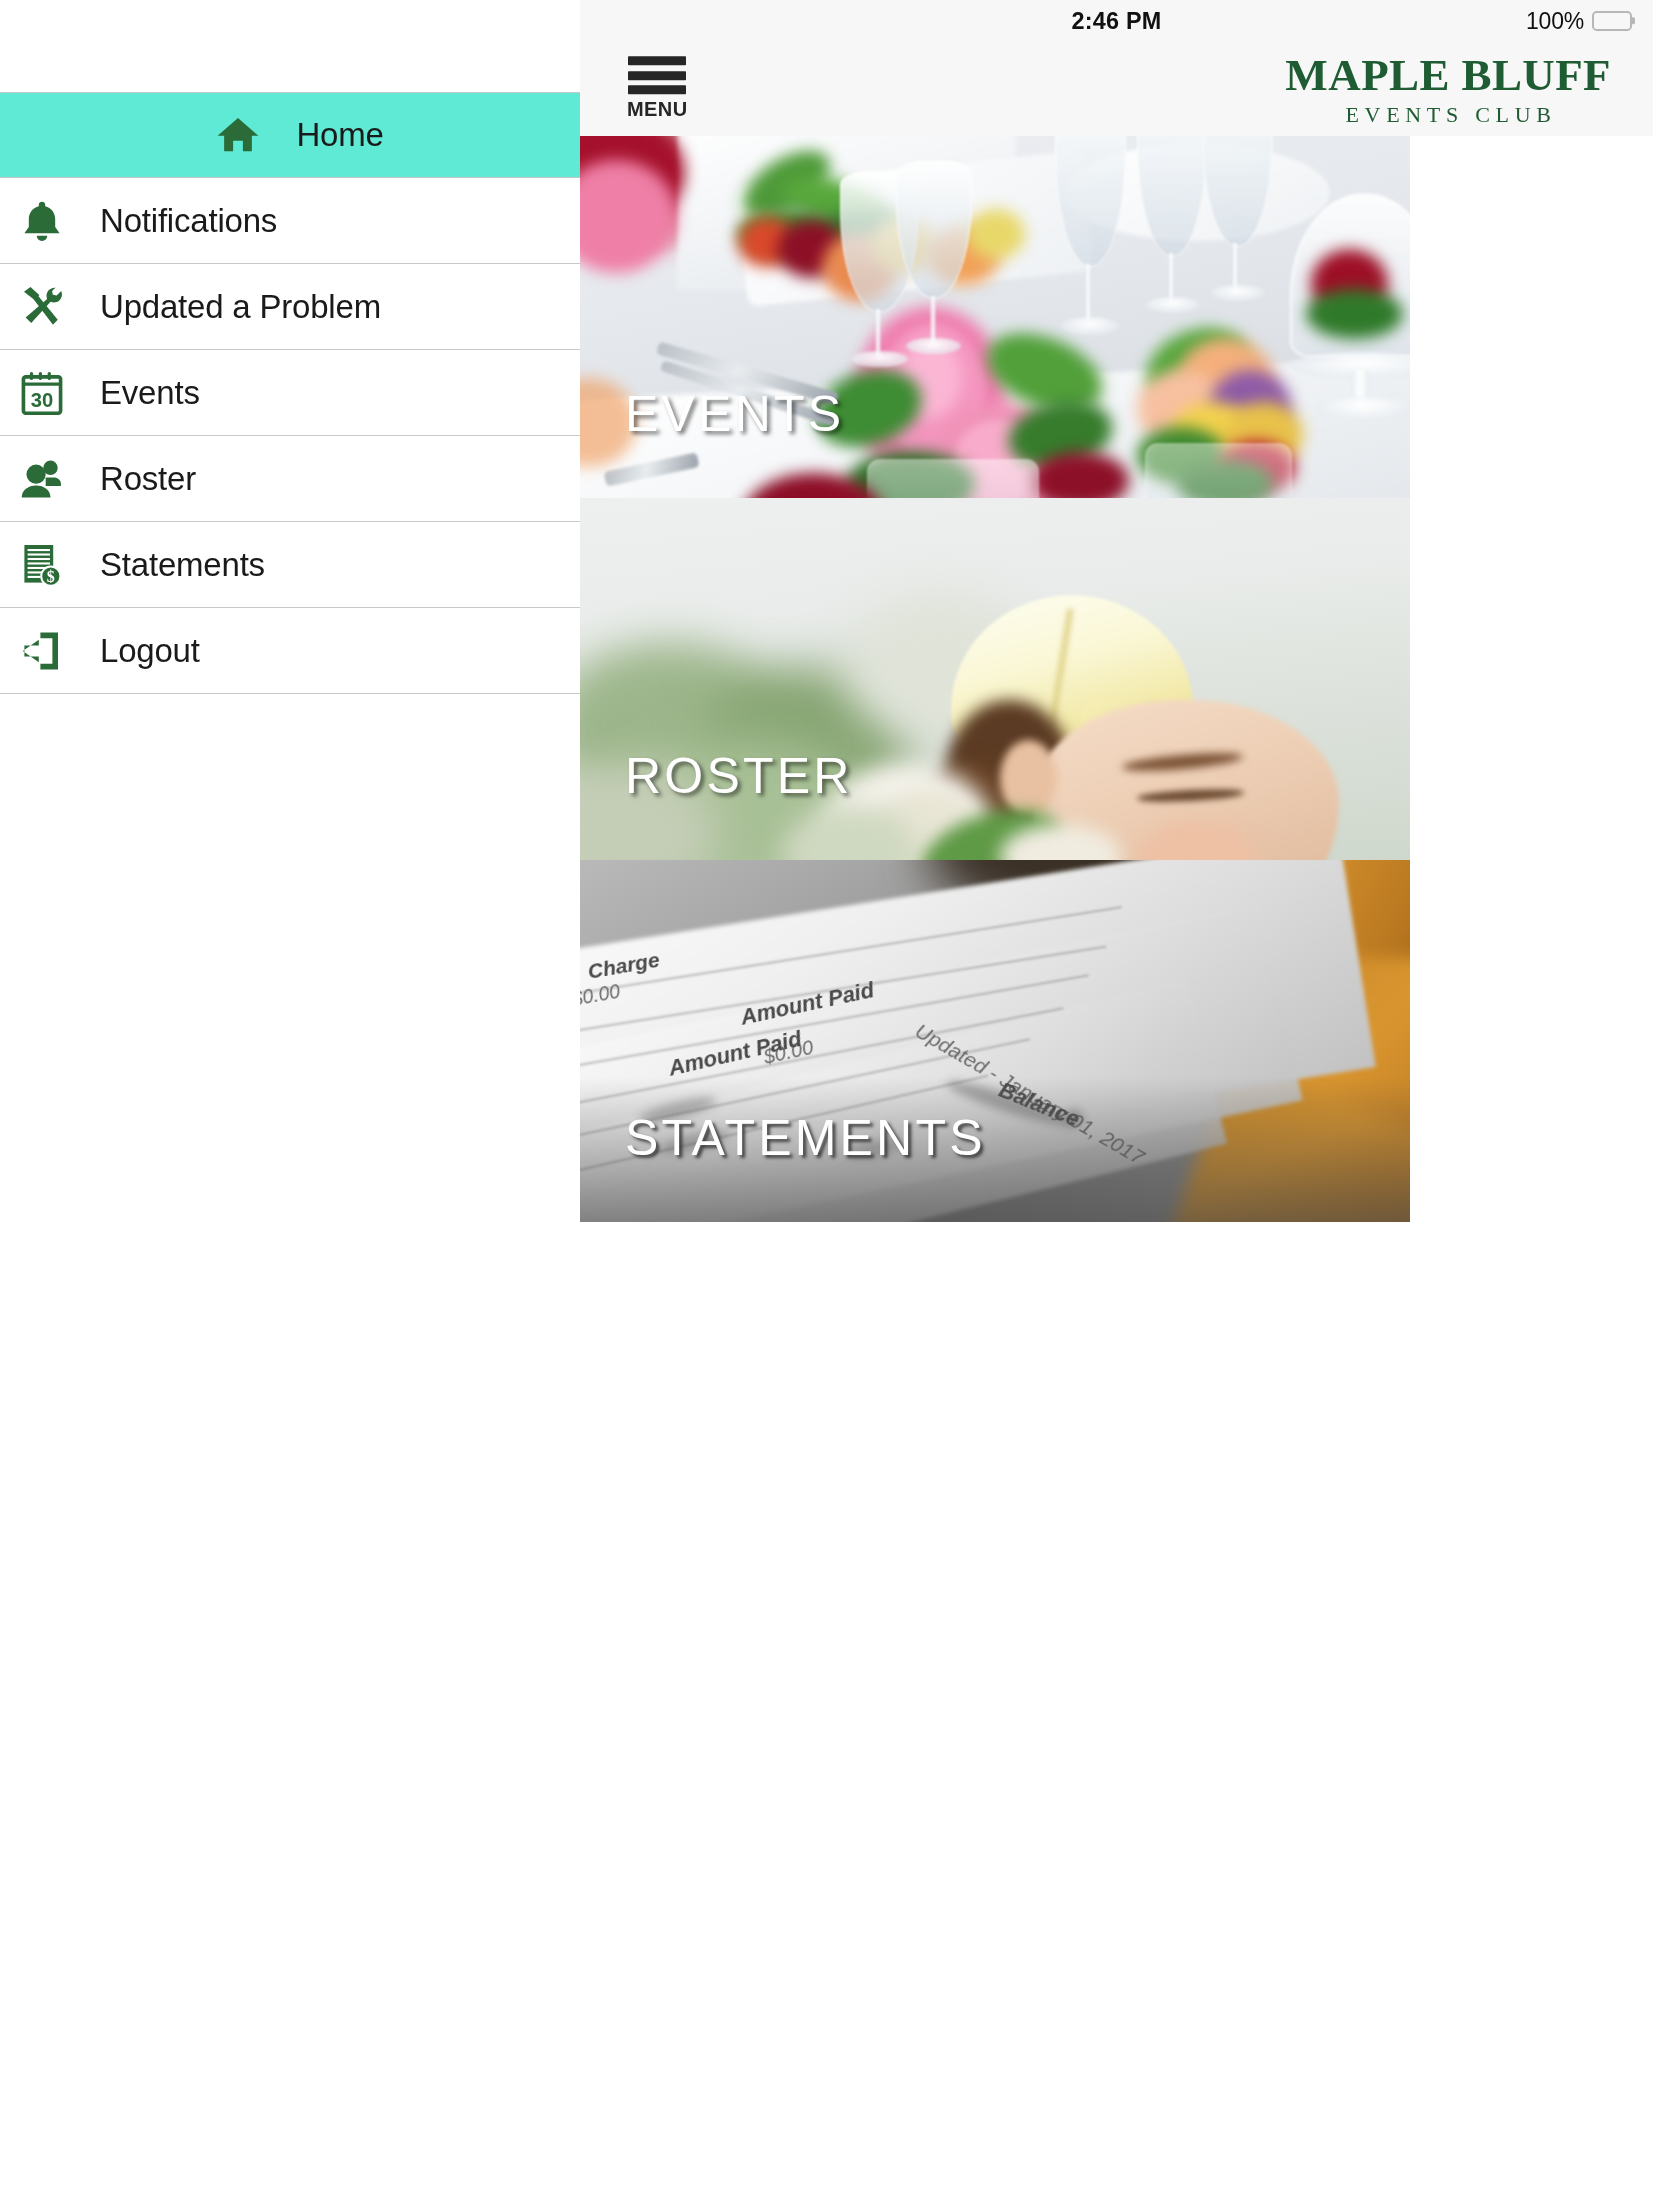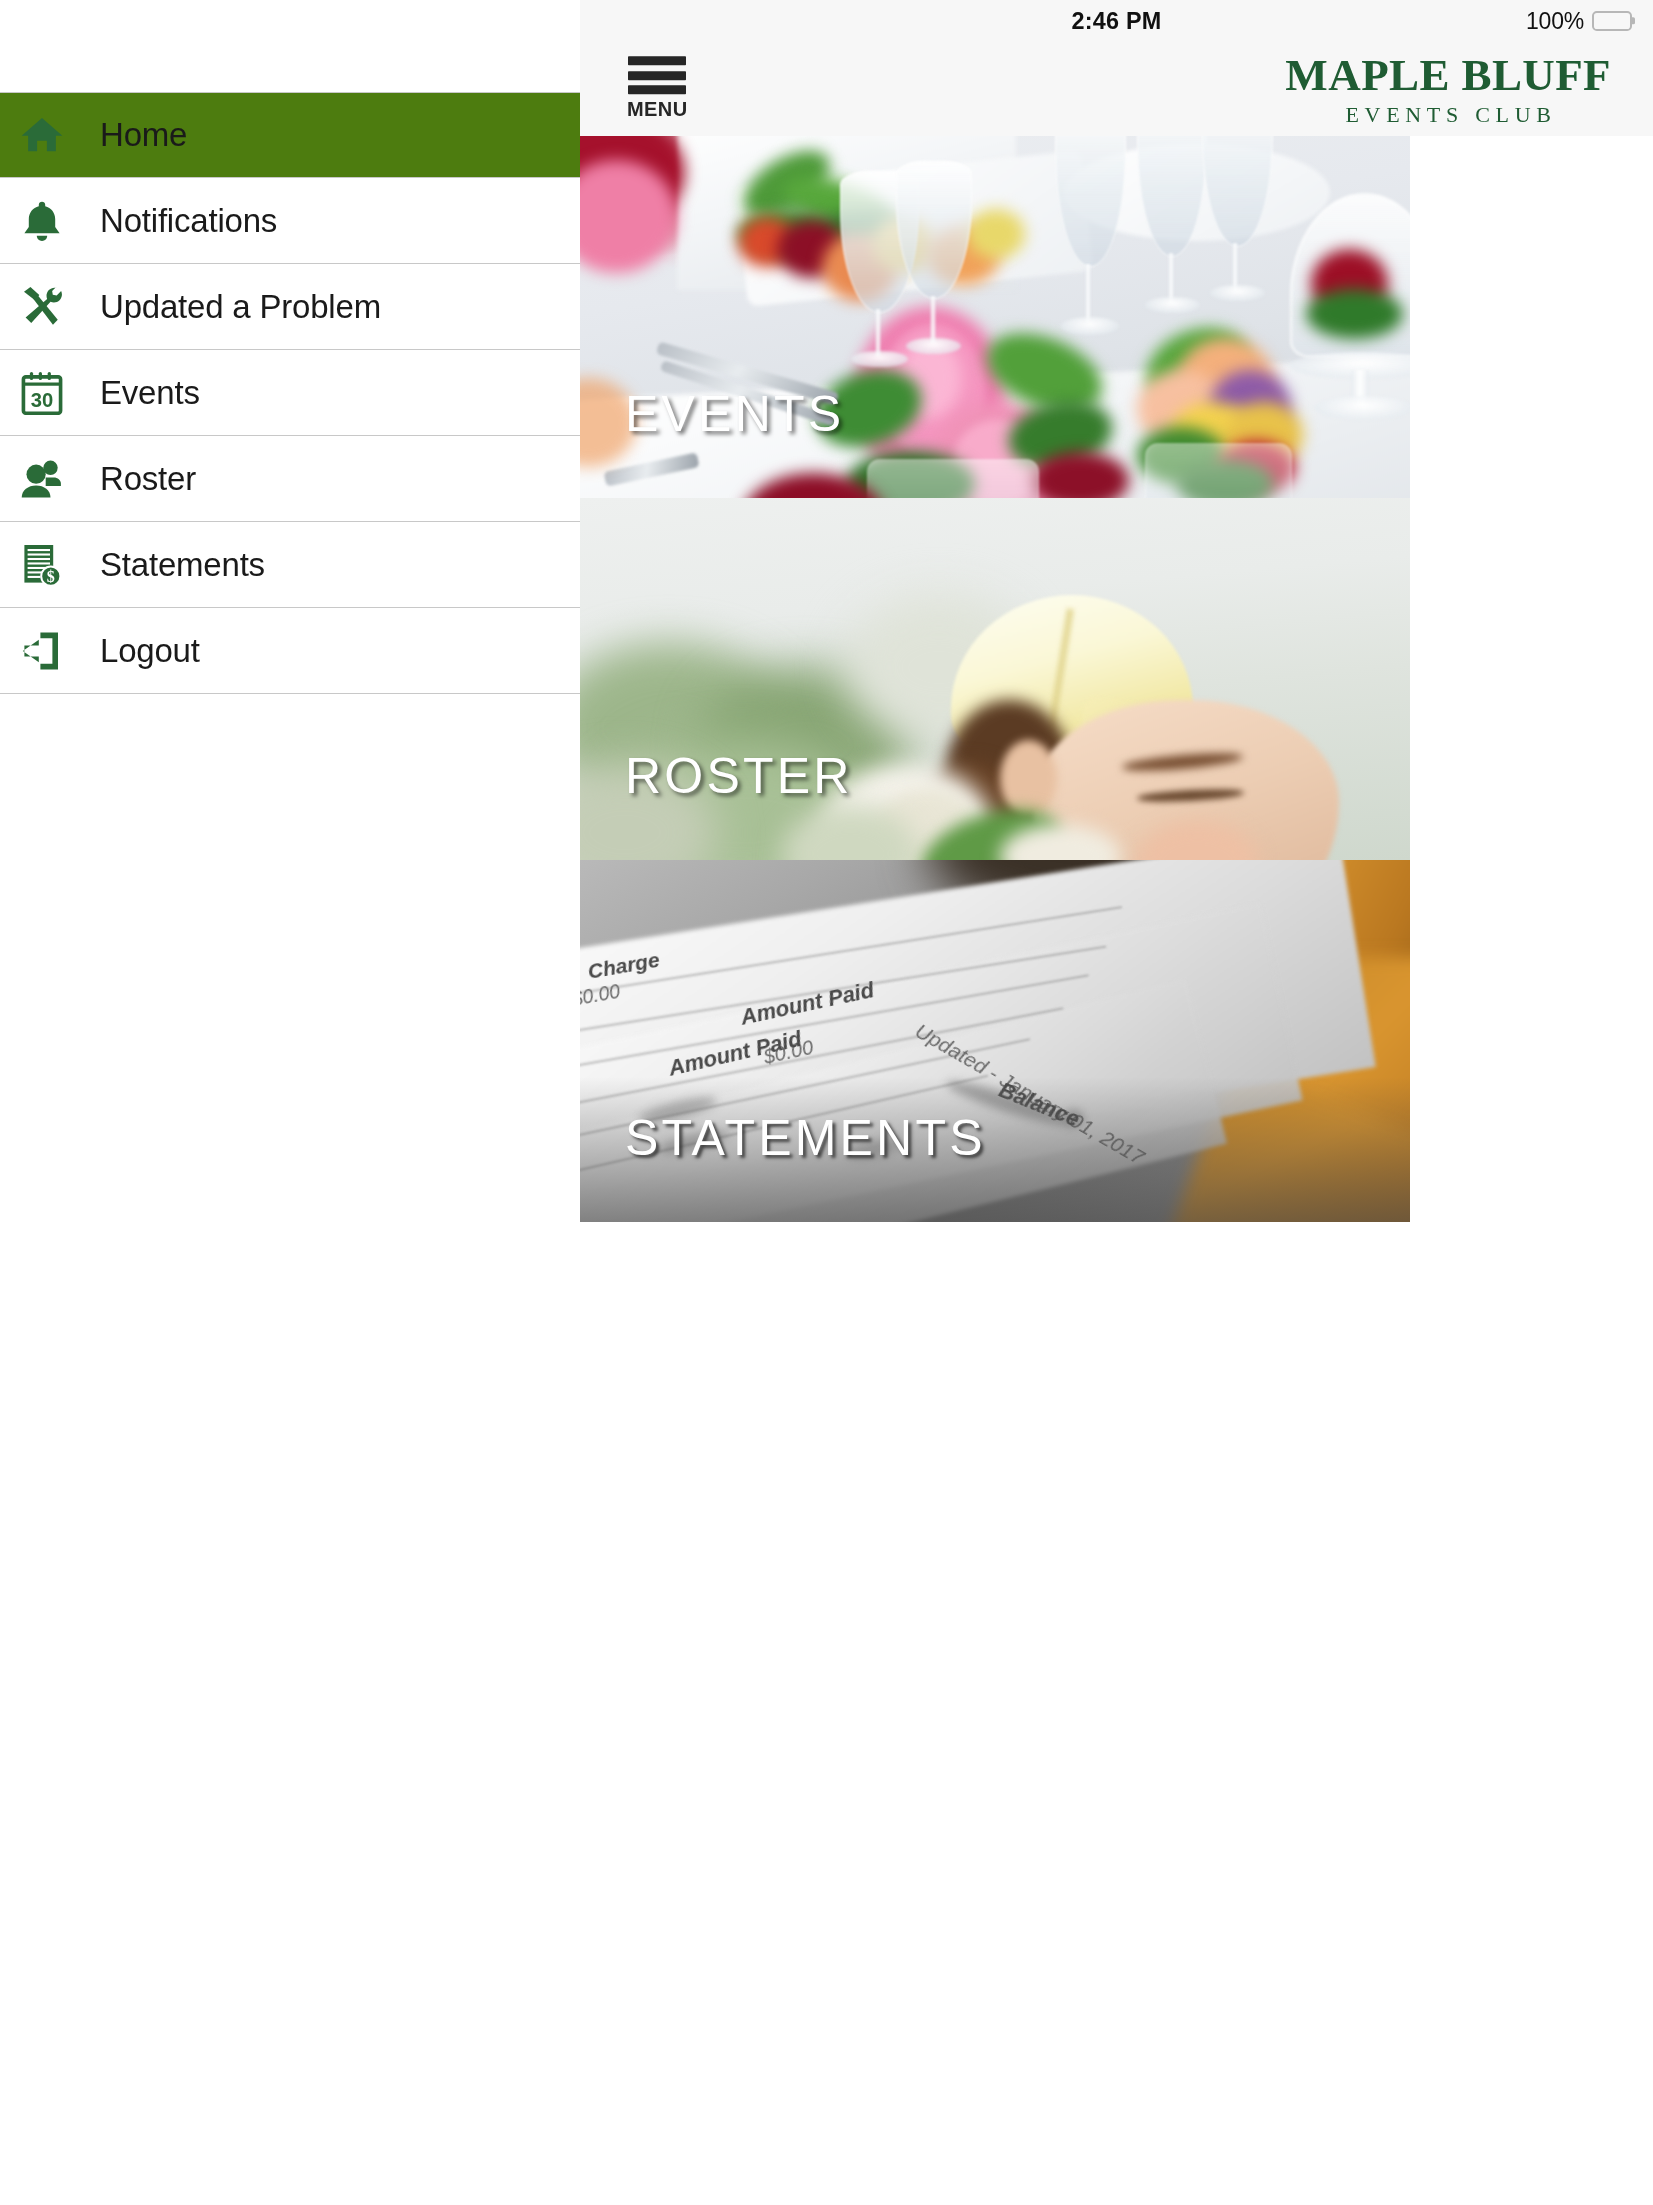--- a/index.html
+++ b/index.html
@@ -324,21 +324,21 @@
     height: 86px;
     display: flex;
     align-items: center;
     padding-left: 16px;
     background: #ffffff;
     cursor: pointer;
     border-bottom: 1.6px solid #c8c8c8;
     box-sizing: border-box;
   }
   .menu-item:first-child { border-top: 1.6px solid #c8c8c8; }
-  .menu-item.active { background: #4d7c0f; }
+  .menu-item.active { background: #5eead4; justify-content: center; }
   .menu-icon {
     width: 52px;
     min-width: 52px;
     height: 52px;
     display: flex;
     align-items: center;
     justify-content: center;
     margin-right: 32px;
   }
   .menu-text {

